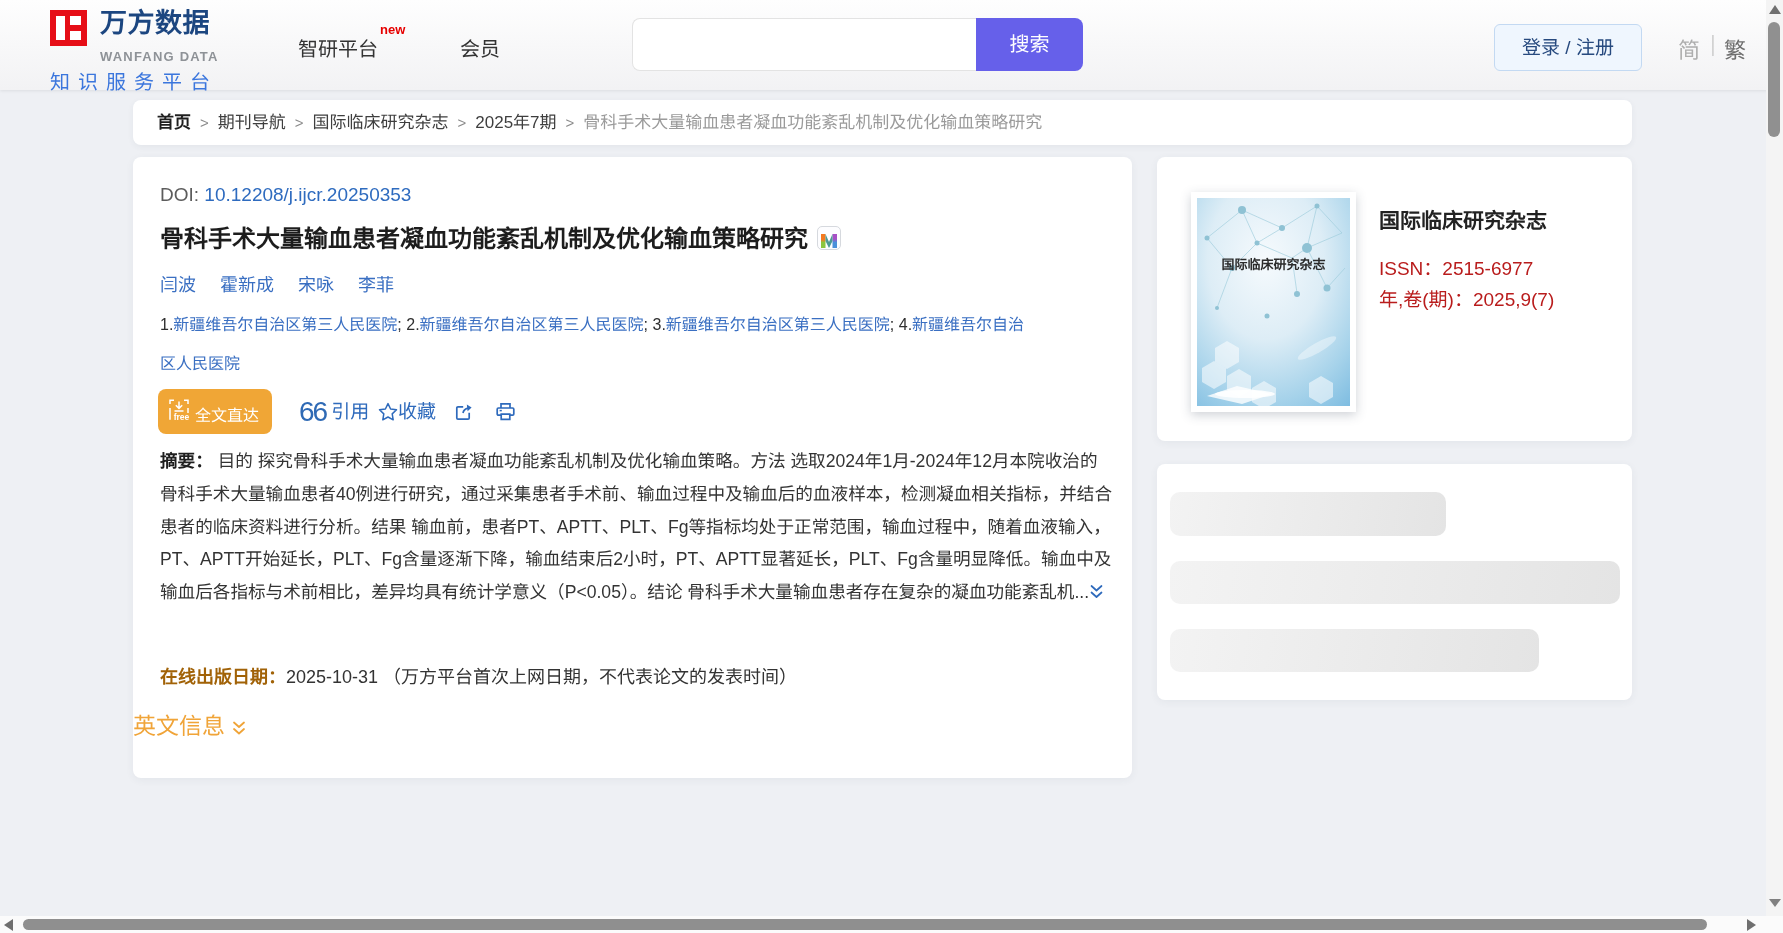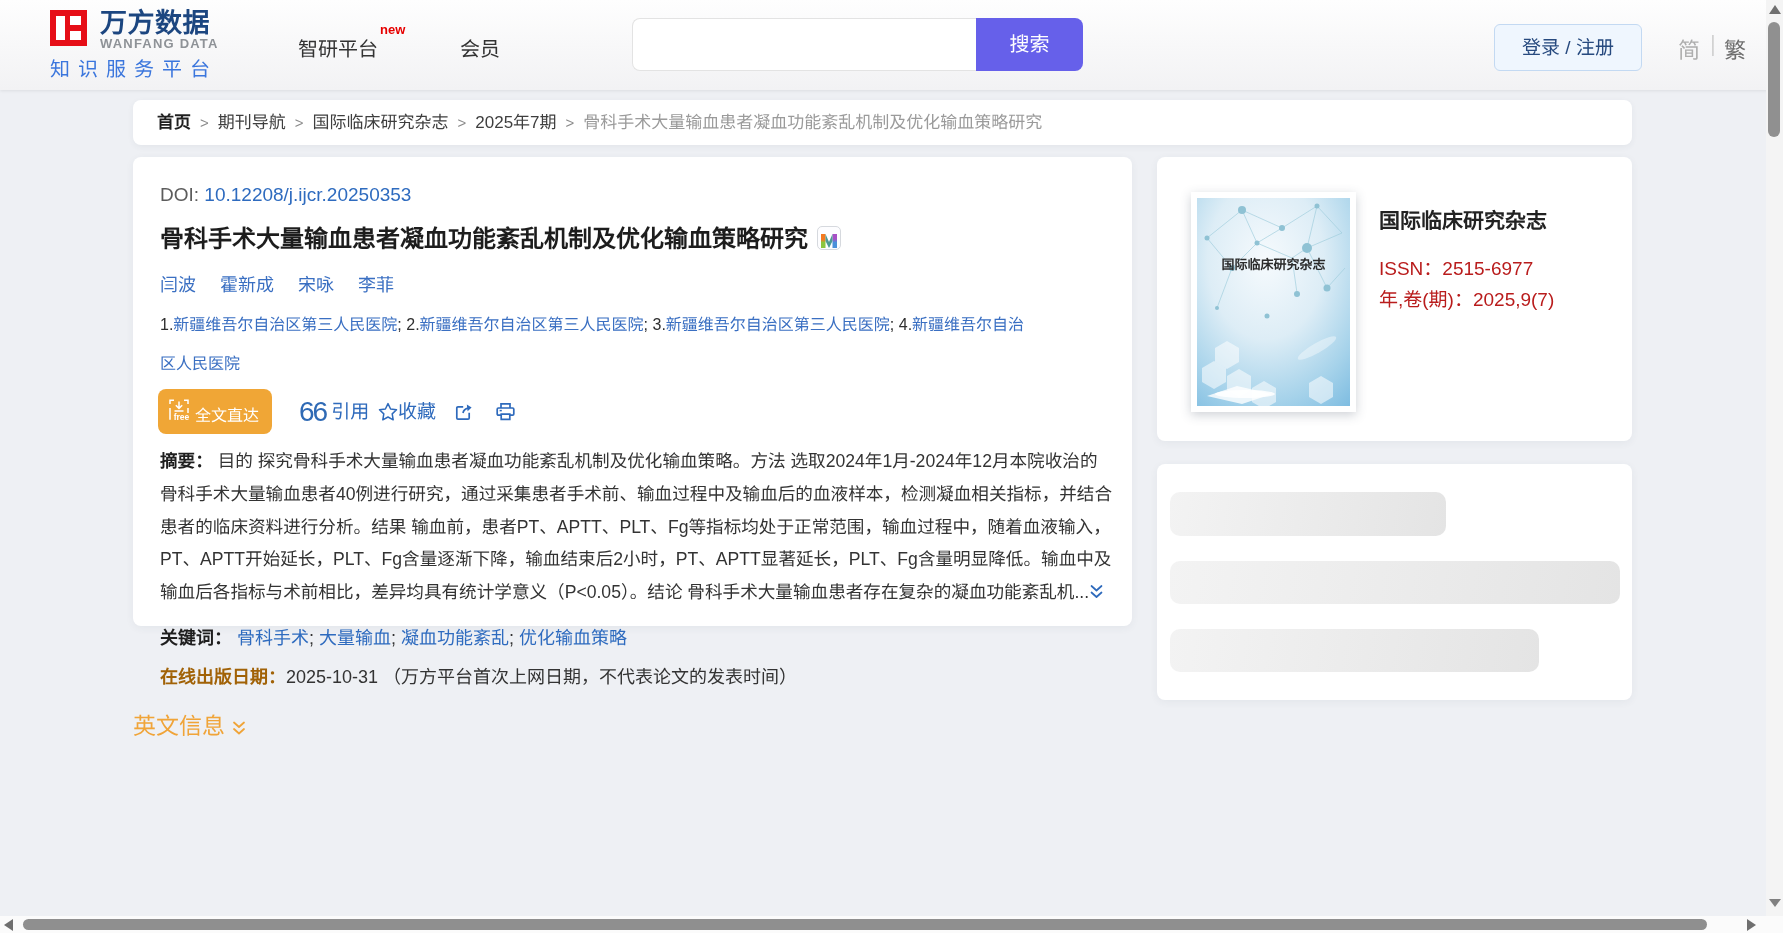--- a/index.html
+++ b/index.html
@@ -8,21 +8,21 @@
 a { text-decoration:none; }
 .blue { color:#2e6bbf; }
 
 
 .header { position:absolute; left:0; top:0; width:1783px; height:90px;
   background:linear-gradient(#fefefe,#f2f2f4); box-shadow:0 1px 3px rgba(0,0,0,.08); }
 .logo { position:absolute; left:50px; top:10px; }
 .logo-row { display:flex; align-items:flex-start; }
 .logo-txt { margin-left:13px; }
 .logo-cn { font-size:27px; font-weight:bold; color:#1c4680; letter-spacing:0.5px; line-height:27px; }
-.logo-en { font-size:13px; font-weight:bold; color:#8e9297; letter-spacing:1.2px; line-height:14px; margin-top:0px;}
+.logo-en { font-size:13px; font-weight:bold; color:#8e9297; letter-spacing:1.2px; line-height:14px; margin-top:13px;}
 .logo-sub { font-size:20px; color:#3b76dd; letter-spacing:8px; margin-top:7px; line-height:22px; white-space:nowrap; }
 .nav-item { position:absolute; top:33px; font-size:20px; color:#333; white-space:nowrap; }
 .nav-new { position:absolute; font-size:13px; color:#e60000; top:-11px; left:82px; font-weight:bold;}
 .searchwrap { position:absolute; left:632px; top:18px; height:53px; }
 .searchinput { position:absolute; left:0; top:0; width:344px; height:53px; background:#fff;
   border:1px solid #e3e3e3; border-radius:8px 0 0 8px; border-right:none; }
 .searchbtn { position:absolute; left:344px; top:0; width:107px; height:53px; background:#6660ea;
   border-radius:0 8px 8px 0; color:#fff; font-size:20px; text-align:center; line-height:53px; }
 .loginbtn { position:absolute; left:1494px; top:24px; width:148px; height:47px; background:#eff6fe;
   border:1px solid #c3d9f2; border-radius:6px; color:#274a7f; font-size:19px; text-align:center; line-height:45px; }
@@ -32,21 +32,21 @@
 .lang-fan { left:1724px; color:#6e6e6e; }
 
 
 .crumb { position:absolute; left:133px; top:100px; width:1499px; height:45px; background:#fff;
   border-radius:8px; box-shadow:0 2px 6px rgba(50,60,80,.06); font-size:17px; line-height:45px; padding-left:24px; color:#3e3e3e; }
 .crumb b { color:#1f1f1f; }
 .crumb .sep { color:#8a8a8a; margin:0 9px; font-size:15px;}
 .crumb .last { color:#9b9b9b; }
 
 
-.main { position:absolute; left:133px; top:157px; width:999px; height:469px; background:#fff;
+.main { position:absolute; left:133px; top:157px; width:999px; height:621px; background:#fff;
   border-radius:8px; box-shadow:0 2px 8px rgba(50,60,80,.06); }
 .doi { position:absolute; left:27px; top:27px; font-size:19px; color:#5c5c5c; white-space:nowrap;}
 .title { position:absolute; left:27px; top:62px; font-size:24px; font-weight:bold; color:#1d1d1d; white-space:nowrap;}
 .mbadge { display:inline-block; width:24px; height:24px; border:1px solid #d6d9de; border-radius:5px; background:#fdfdff;
   vertical-align:-2px; margin-left:9px; text-align:center; }
 .authors { position:absolute; left:27px; top:113px; font-size:18px; white-space:nowrap;}
 .authors a { color:#3a6fc2; margin-right:24px; }
 .affil { position:absolute; left:27px; top:148px; width:960px; font-size:16px; color:#2f2f2f; line-height:39px; white-space:nowrap;}
 .affil a { color:#3a6fc2; }
 .btnrow { position:absolute; left:27px; top:232px; height:45px; }
@@ -180,21 +180,20 @@
           <path d="M3.6 8.6 H5.8" stroke="#2e6abc" stroke-width="1.5"></path>
           <path d="M5.2 12.2 H13.8 V17.4 H5.2 Z" fill="#fff" stroke="#2e6abc" stroke-width="1.7"></path>
         </svg>
       </div>
   </div>
 
   <div class="abstract"><b>摘要：</b> 目的 探究骨科手术大量输血患者凝血功能紊乱机制及优化输血策略。方法 选取2024年1月-2024年12月本院收治的<br>骨科手术大量输血患者40例进行研究，通过采集患者手术前、输血过程中及输血后的血液样本，检测凝血相关指标，并结合<br>患者的临床资料进行分析。结果 输血前，患者PT、APTT、PLT、Fg等指标均处于正常范围，输血过程中，随着血液输入，<br>PT、APTT开始延长，PLT、Fg含量逐渐下降，输血结束后2小时，PT、APTT显著延长，PLT、Fg含量明显降低。输血中及<br>输血后各指标与术前相比，差异均具有统计学意义（P&lt;0.05）。结论 骨科手术大量输血患者存在复杂的凝血功能紊乱机...<svg width="15" height="16" viewBox="0 0 15 16" style="vertical-align:-2px;">
         <path d="M2.5 2 L7.5 6.5 L12.5 2 M2.5 8.5 L7.5 13 L12.5 8.5" fill="none" stroke="#2e6abc" stroke-width="1.7" stroke-linecap="round" stroke-linejoin="round"></path>
       </svg></div>
 
-  <div class="kw"><b>关键词：</b> <a href="#">骨科手术</a>; <a href="#">大量输血</a>; <a href="#">凝血功能紊乱</a>; <a href="#">优化输血策略</a></div>
   <div class="pubdate"><b>在线出版日期：</b>2025-10-31&nbsp;（万方平台首次上网日期，不代表论文的发表时间）</div>
   <div class="eninfo">英文信息 <svg width="16" height="17" viewBox="0 0 16 17" style="vertical-align:-3px;">
         <path d="M3 2.5 L8 7 L13 2.5 M3 9 L8 13.5 L13 9" fill="none" stroke="#f0a438" stroke-width="1.8" stroke-linecap="round" stroke-linejoin="round"></path>
       </svg></div>
 </div>
 
 <div class="side1">
   <div class="coverframe">
     <div class="coverimg">
       <svg width="153" height="208" viewBox="0 0 153 208" style="position:absolute;left:0;top:0;">

